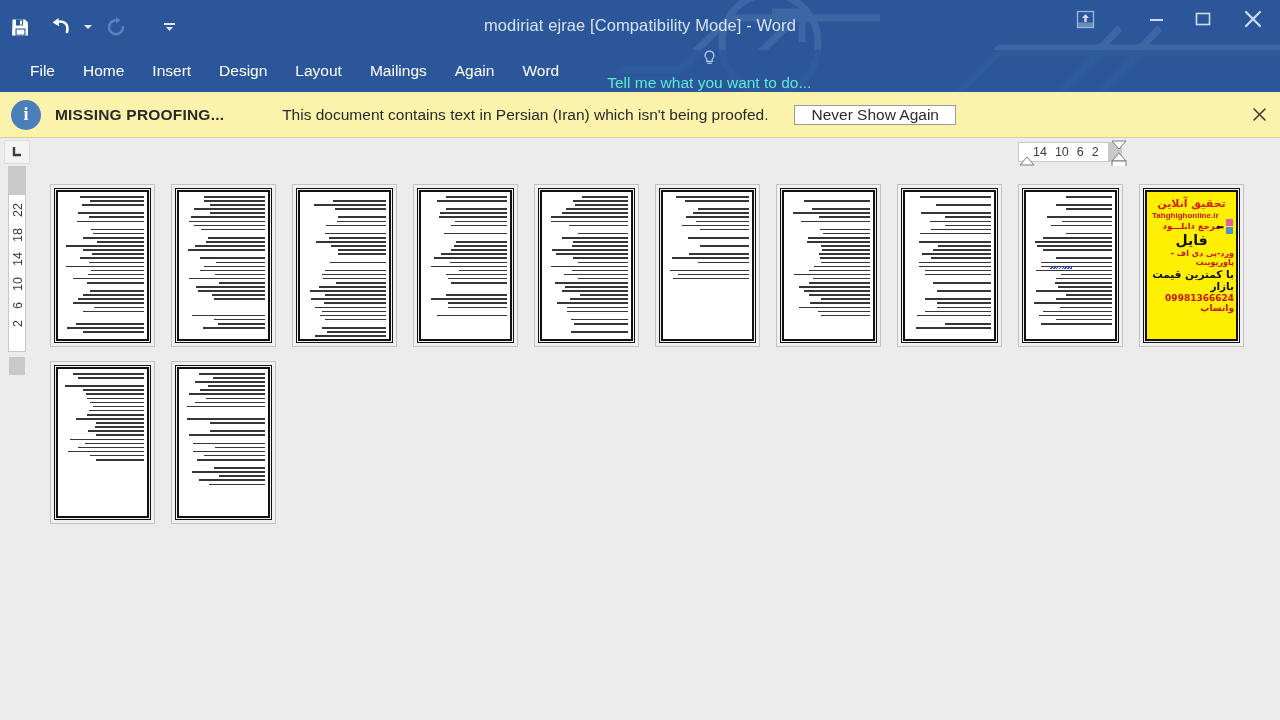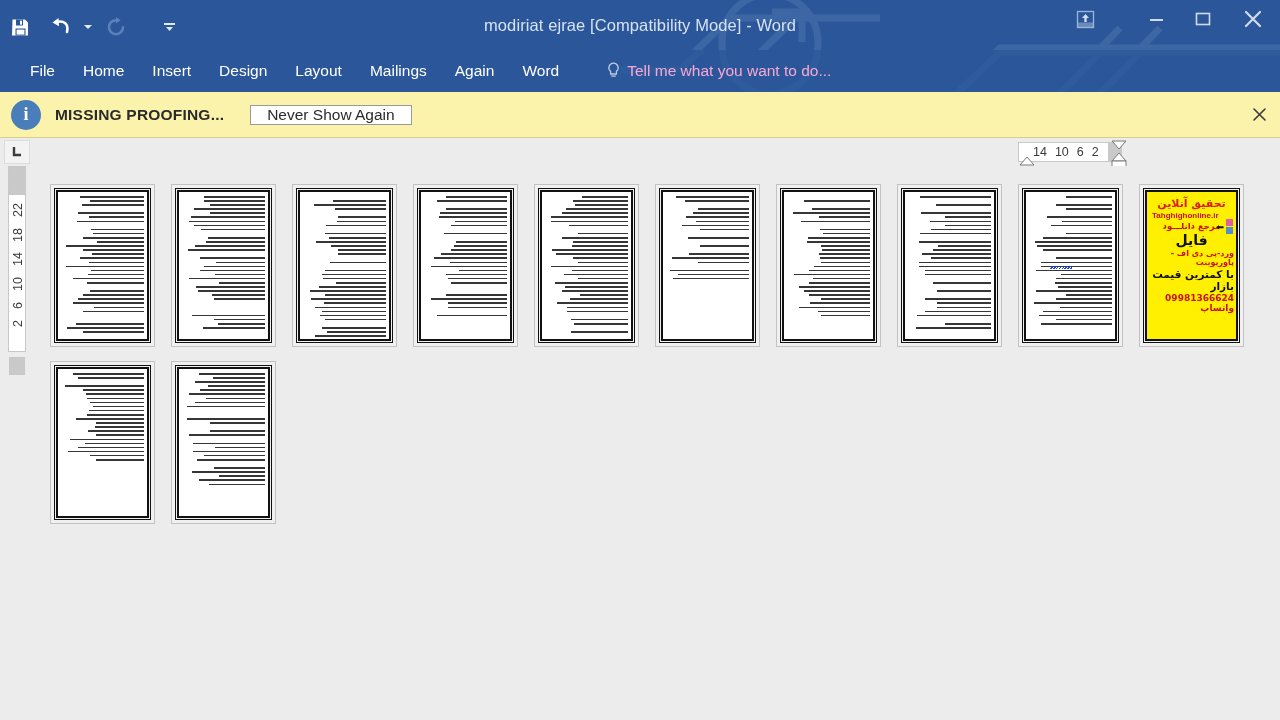--- a/index.html
+++ b/index.html
@@ -78,21 +78,21 @@
     padding: 0 14px;
     display: flex; align-items: center;
     color: #ffffff; font-size: 15.5px;
     white-space: nowrap;
   }
   .tab:first-child { margin-left: 16px; }
   .tellme {
     position: relative; z-index: 2;
     margin-left: 34px;
     display: flex; align-items: center; gap: 7px;
-    color: #f9a8d4; font-size: 15.5px;
+    color: #5eead4; font-size: 15.5px; flex-direction: column;
   }
   .share-btn {
     position: absolute; right: 0; top: 0; bottom: 0;
     width: 110px;
     background: #1f4377;
     display: flex; align-items: center; justify-content: center; gap: 8px;
     color: #fff; font-size: 15.5px; z-index: 3;
   }
 
   
@@ -361,20 +361,21 @@
       <rect x="4.2" y="13.4" width="4.6" height="1.3" fill="#b9cae4"></rect>
     </svg>
     <span>Tell me what you want to do...</span>
   </div>
 
 </div>
 
 <div class="msgbar">
   <div class="msg-icon">i</div>
   <div class="msg-title">MISSING PROOFING...</div>
+  <div class="msg-text">This document contains text in Persian (Iran) which isn't being proofed.</div>
   <div class="never-btn">Never Show Again</div>
   <div class="msg-close">
     <svg width="15" height="15" viewBox="0 0 15 15">
       <path d="M2 2 L13 13 M13 2 L2 13" stroke="#3b3b3b" stroke-width="1.6" stroke-linecap="round"></path>
     </svg>
   </div>
 </div>
 
 <div class="rulerstrip">
   <div class="corner-btn">

